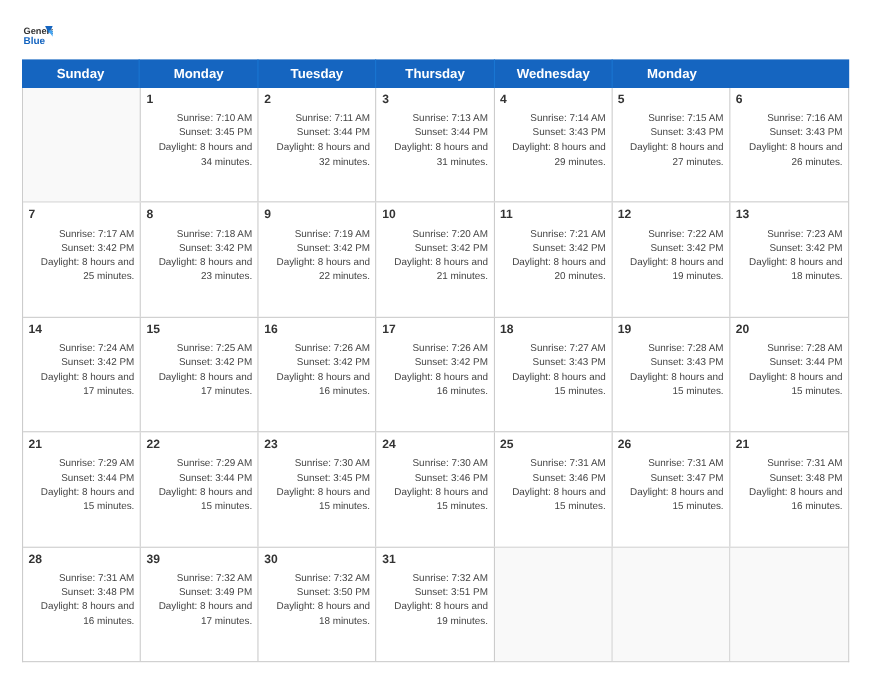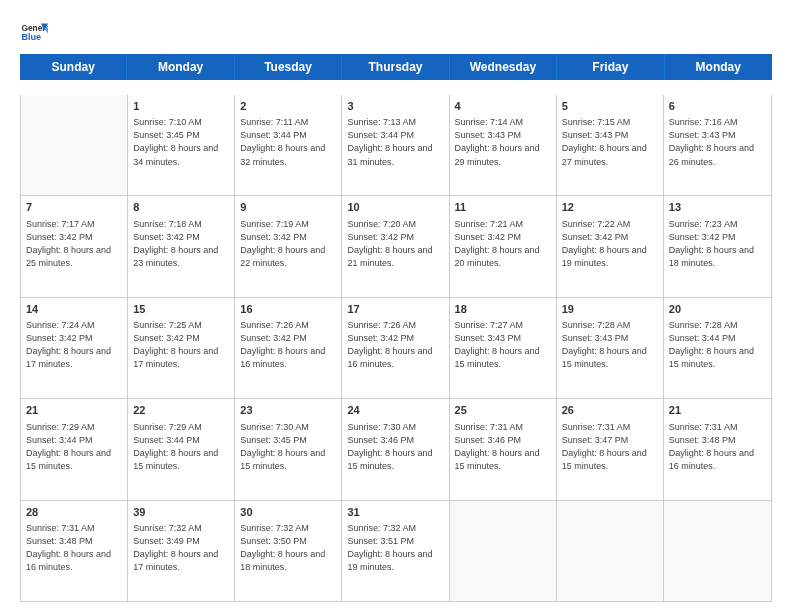--- a/index.html
+++ b/index.html
@@ -43,21 +43,20 @@
     }
     .location {
       font-size: 14px;
       color: #555;
       margin-top: 2px;
     }
     .calendar {
       flex: 1;
       display: flex;
       flex-direction: column;
-      gap: 15px;
     }
     .cal-header {
       display: grid;
       grid-template-columns: repeat(7, 1fr);
       background: #1565c0;
     }
     .cal-header-cell {
       color: #fff;
       font-size: 12px;
       font-weight: bold;
@@ -95,20 +94,21 @@
     .day-num {
       font-size: 11px;
       font-weight: bold;
       display: block;
       margin-bottom: 2px;
     }
     .cell-text {
       font-size: 9px;
       color: #444;
       line-height: 1.45;
+      text-align: right;
     }
   </style>
 </head>
 <body>
 
 <div class="page">
   <div class="header">
     <div class="logo">
       <svg class="logo-icon" viewBox="0 0 40 40">
         <text x="2" y="18" font-size="12" font-weight="bold" fill="#333">General</text>
@@ -123,21 +123,20 @@
     </div>
   </div>
 
   <div class="calendar">
     <div class="cal-header">
     <div class="cal-header-cell">Sunday</div>
         <div class="cal-header-cell">Monday</div>
         <div class="cal-header-cell">Tuesday</div>
         <div class="cal-header-cell">Thursday</div>
         <div class="cal-header-cell">Wednesday</div>
-        <div class="cal-header-cell">Friday</div>
         <div class="cal-header-cell">Monday</div>
       </div>
     <div class="cal-body">
     <div class="cal-row">
           <div class="cal-cell empty"></div>
           <div class="cal-cell">
             <span class="day-num">1</span>
             <div class="cell-text">Sunrise: 7:10 AM<br>Sunset: 3:45 PM<br>Daylight: 8 hours and 34 minutes.</div>
           </div>
           <div class="cal-cell">

